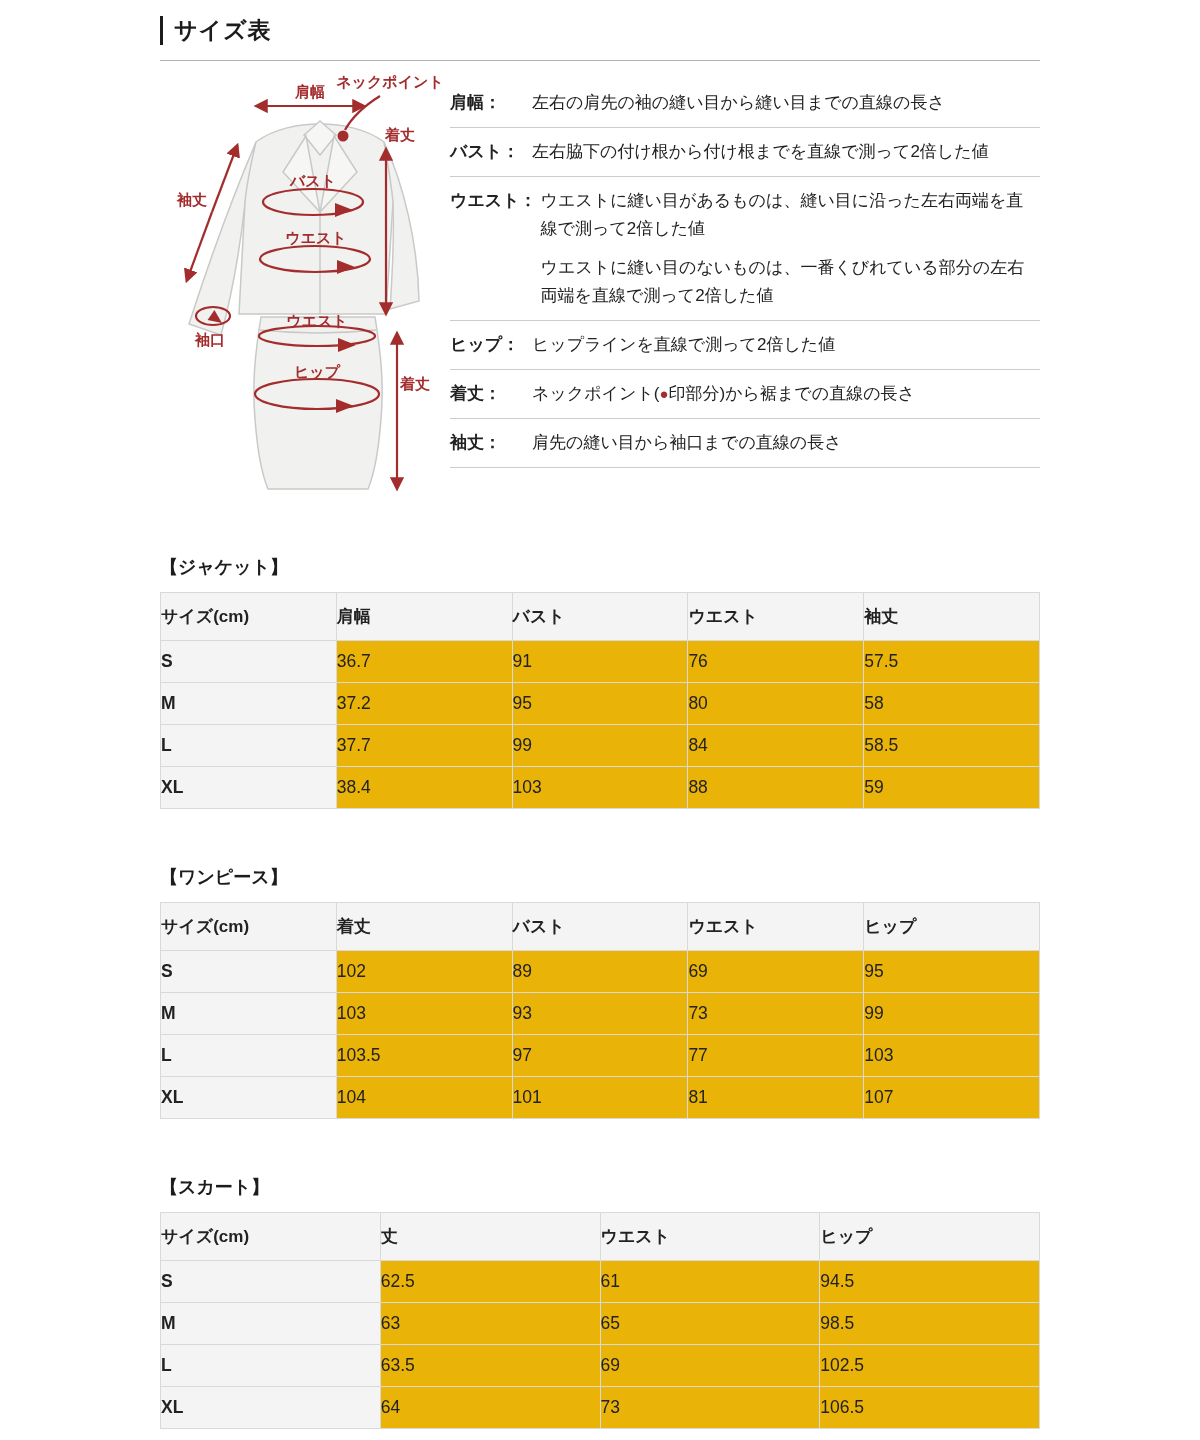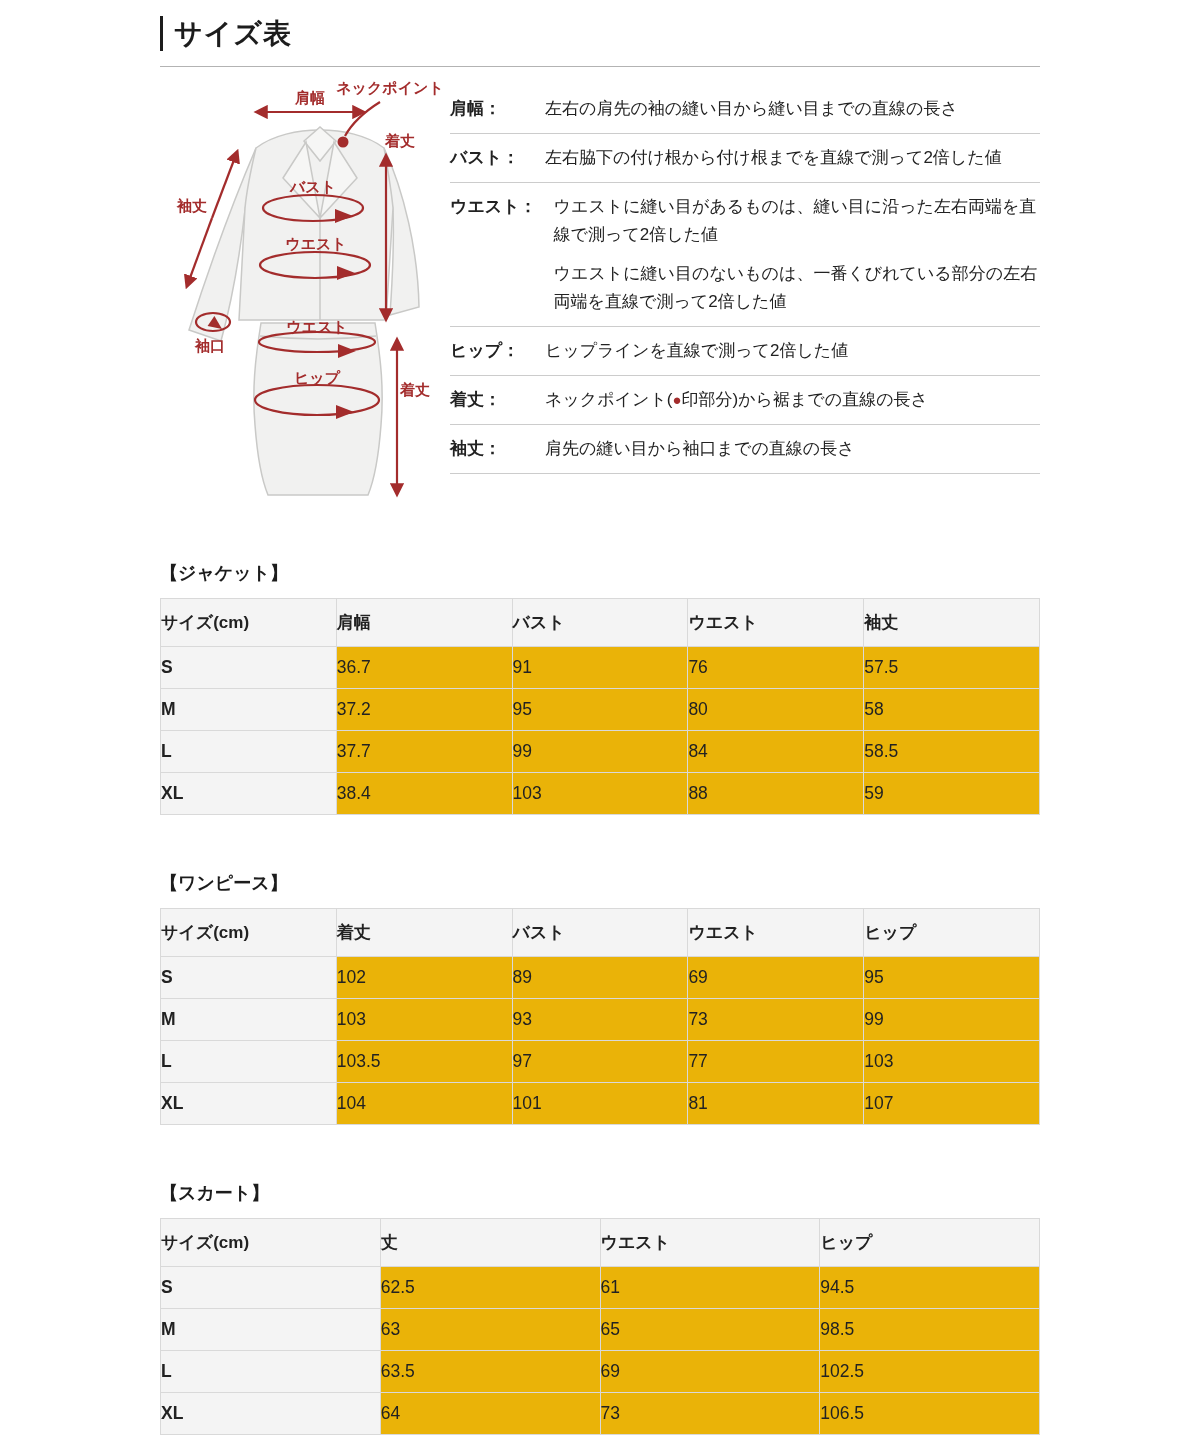--- a/index.html
+++ b/index.html
@@ -5,30 +5,30 @@
   * { box-sizing: border-box; }
   html, body { margin:0; padding:0; background:#ffffff; }
   body {
     width:1200px; min-height:1440px;
     font-family:"Liberation Sans","DejaVu Sans",sans-serif;
     color:#222222;
   }
   .page { width:880px; margin-left:160px; padding-top:16px; }
 
   .page-title {
-    font-size:28px; font-weight:bold; color:#1c1c1c;
+    font-size:23px; font-weight:bold; color:#1c1c1c;
     border-left:3px solid #1c1c1c; padding-left:11px;
     margin:0 0 15px 0; line-height:1.25; letter-spacing:1px;
   }
   hr.title-rule { border:none; border-top:1px solid #b3b3b3; margin:0 0 8px 0; }
 
   .top-section { display:flex; align-items:flex-start; }
   .diagram { width:290px; flex:none; }
   .definitions { flex:1; padding-top:10px; font-size:17px; }
-  .def-row { display:flex; border-bottom:1px solid #cccccc; padding:10px 0; line-height:1.65;gap:13px; }
+  .def-row { display:flex; border-bottom:1px solid #cccccc; padding:10px 0; line-height:1.65; }
   .def-term { font-weight:bold; flex:none; min-width:82px; padding-right:4px; }
   .def-desc { flex:1; }
   .def-desc p { margin:0; }
   .def-desc p + p { margin-top:11px; }
   .neck-dot { color:#a32c2c; font-size:15px; }
 
   .size-section { margin-top:56px; }
   .size-section.first { margin-top:42px; }
   .section-heading { font-size:18px; font-weight:bold; margin:0 0 13px 0; color:#1c1c1c; }
 

